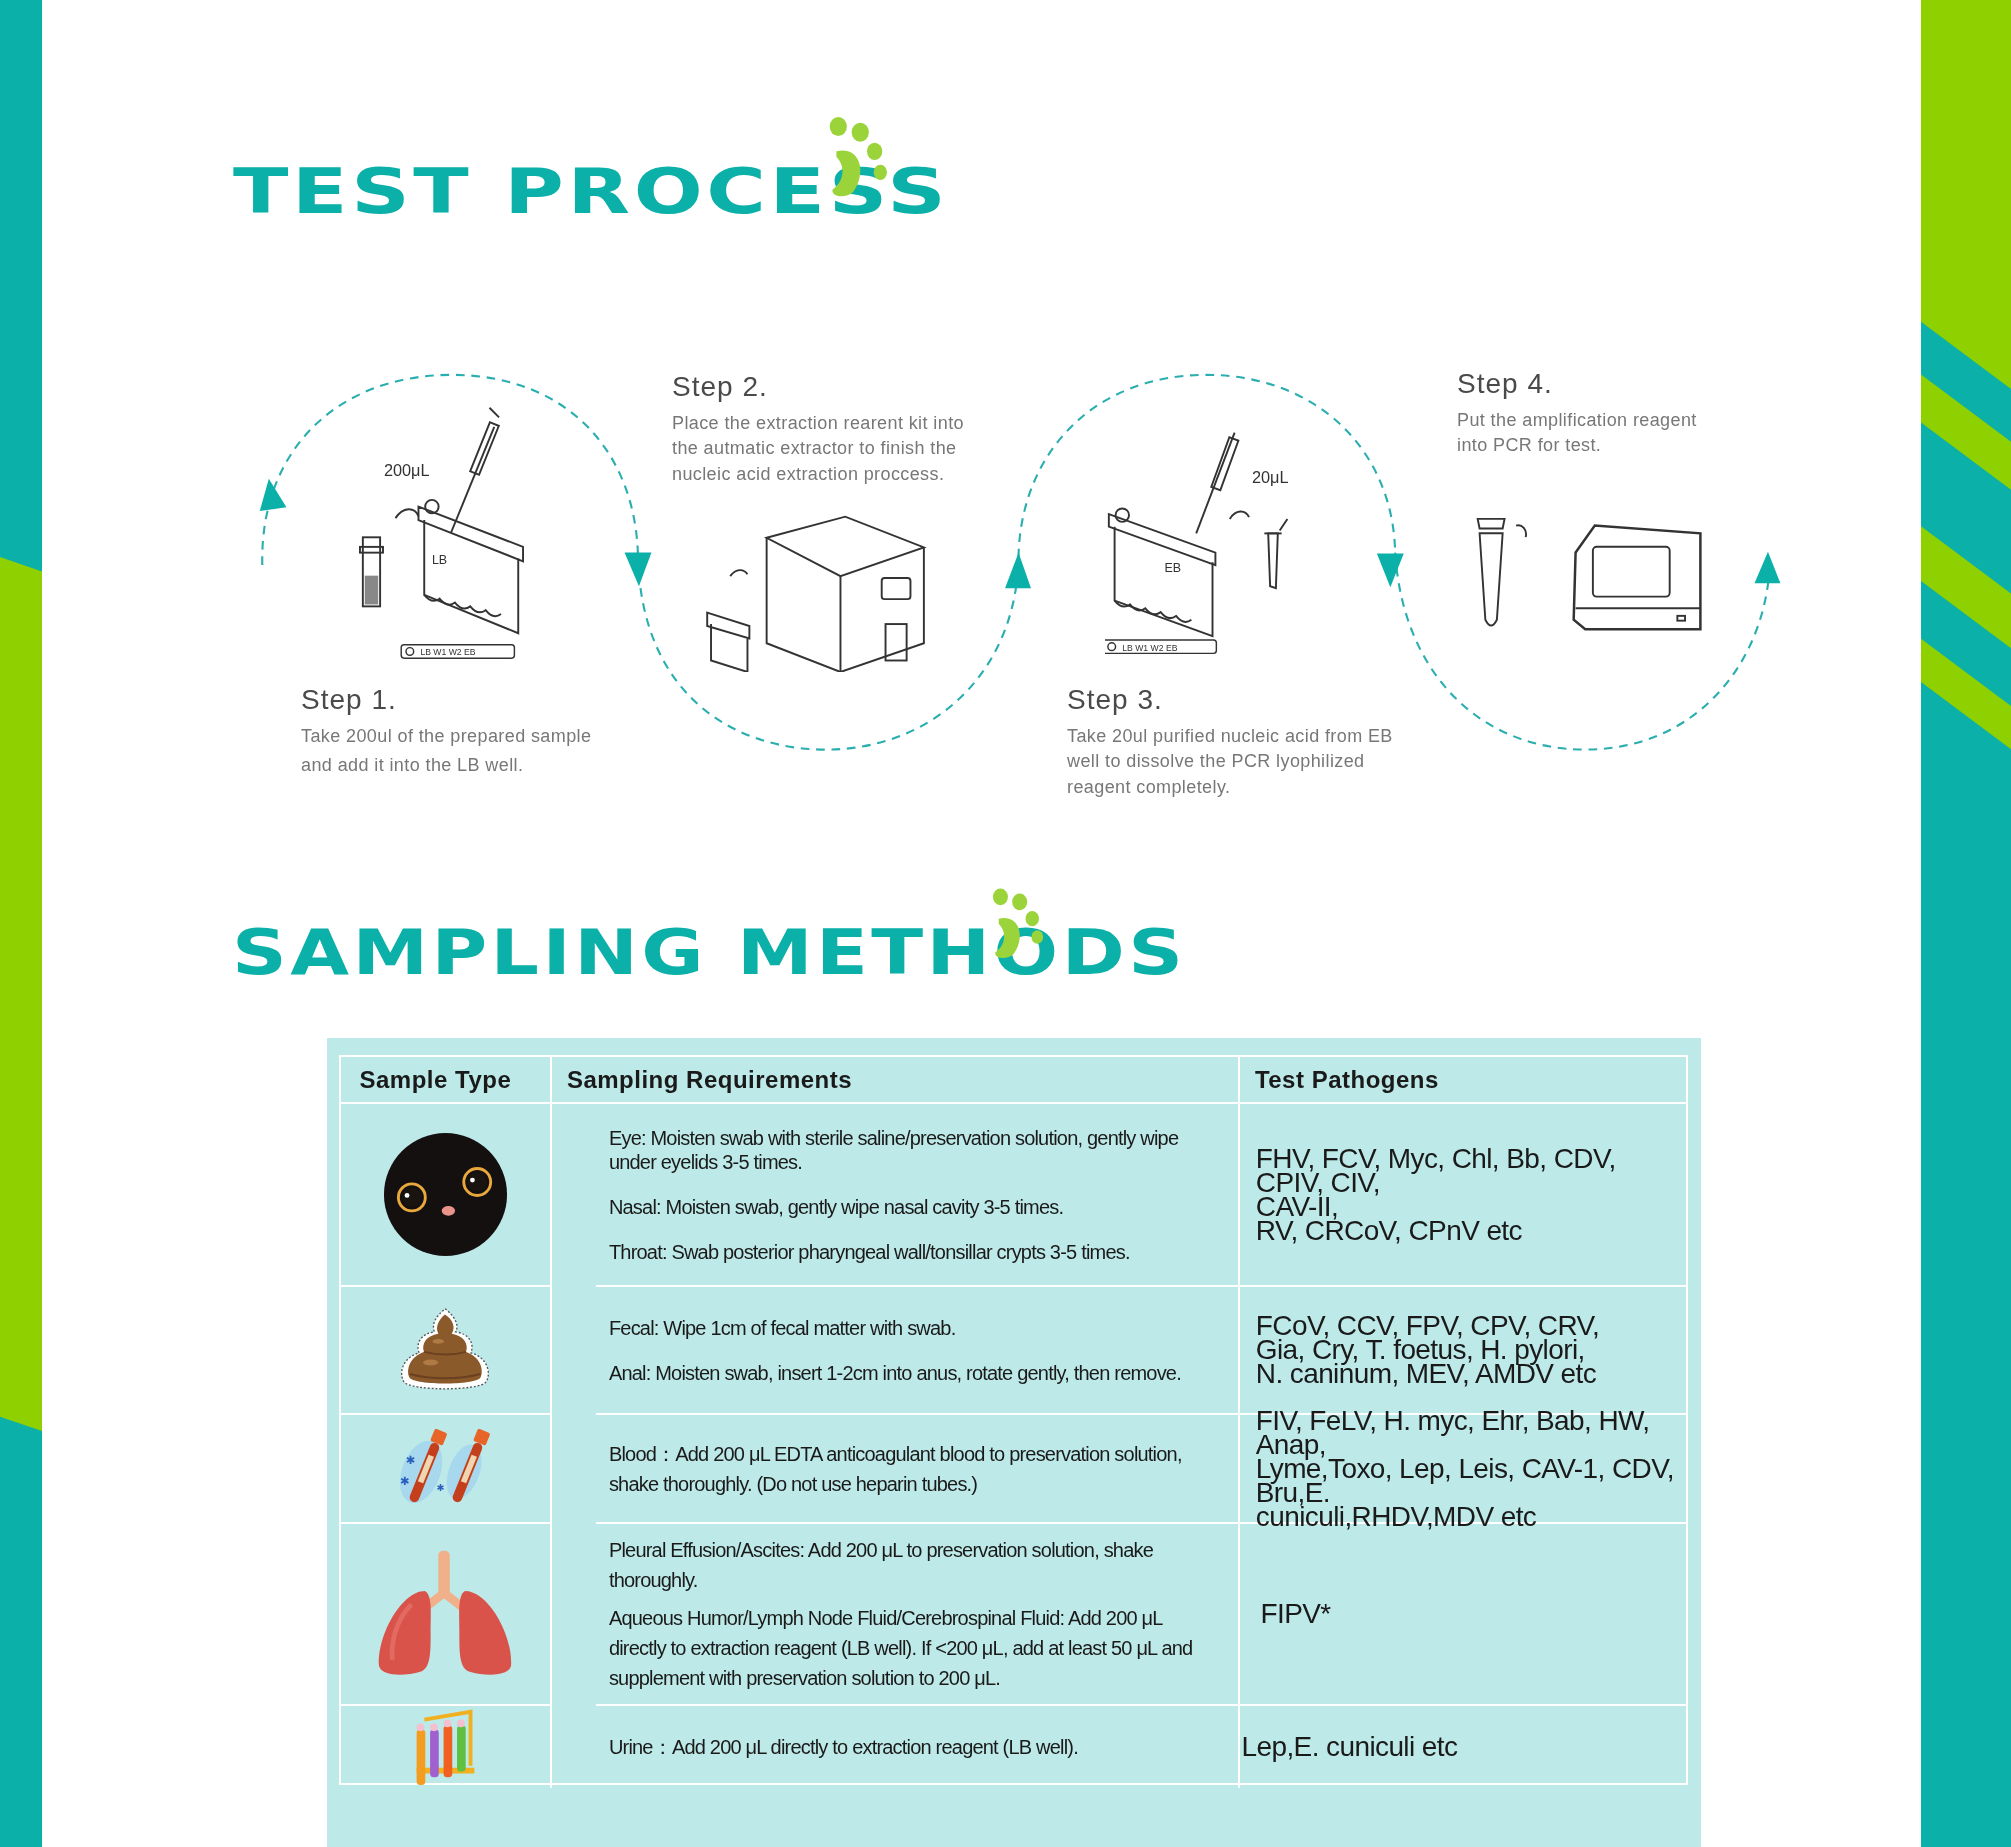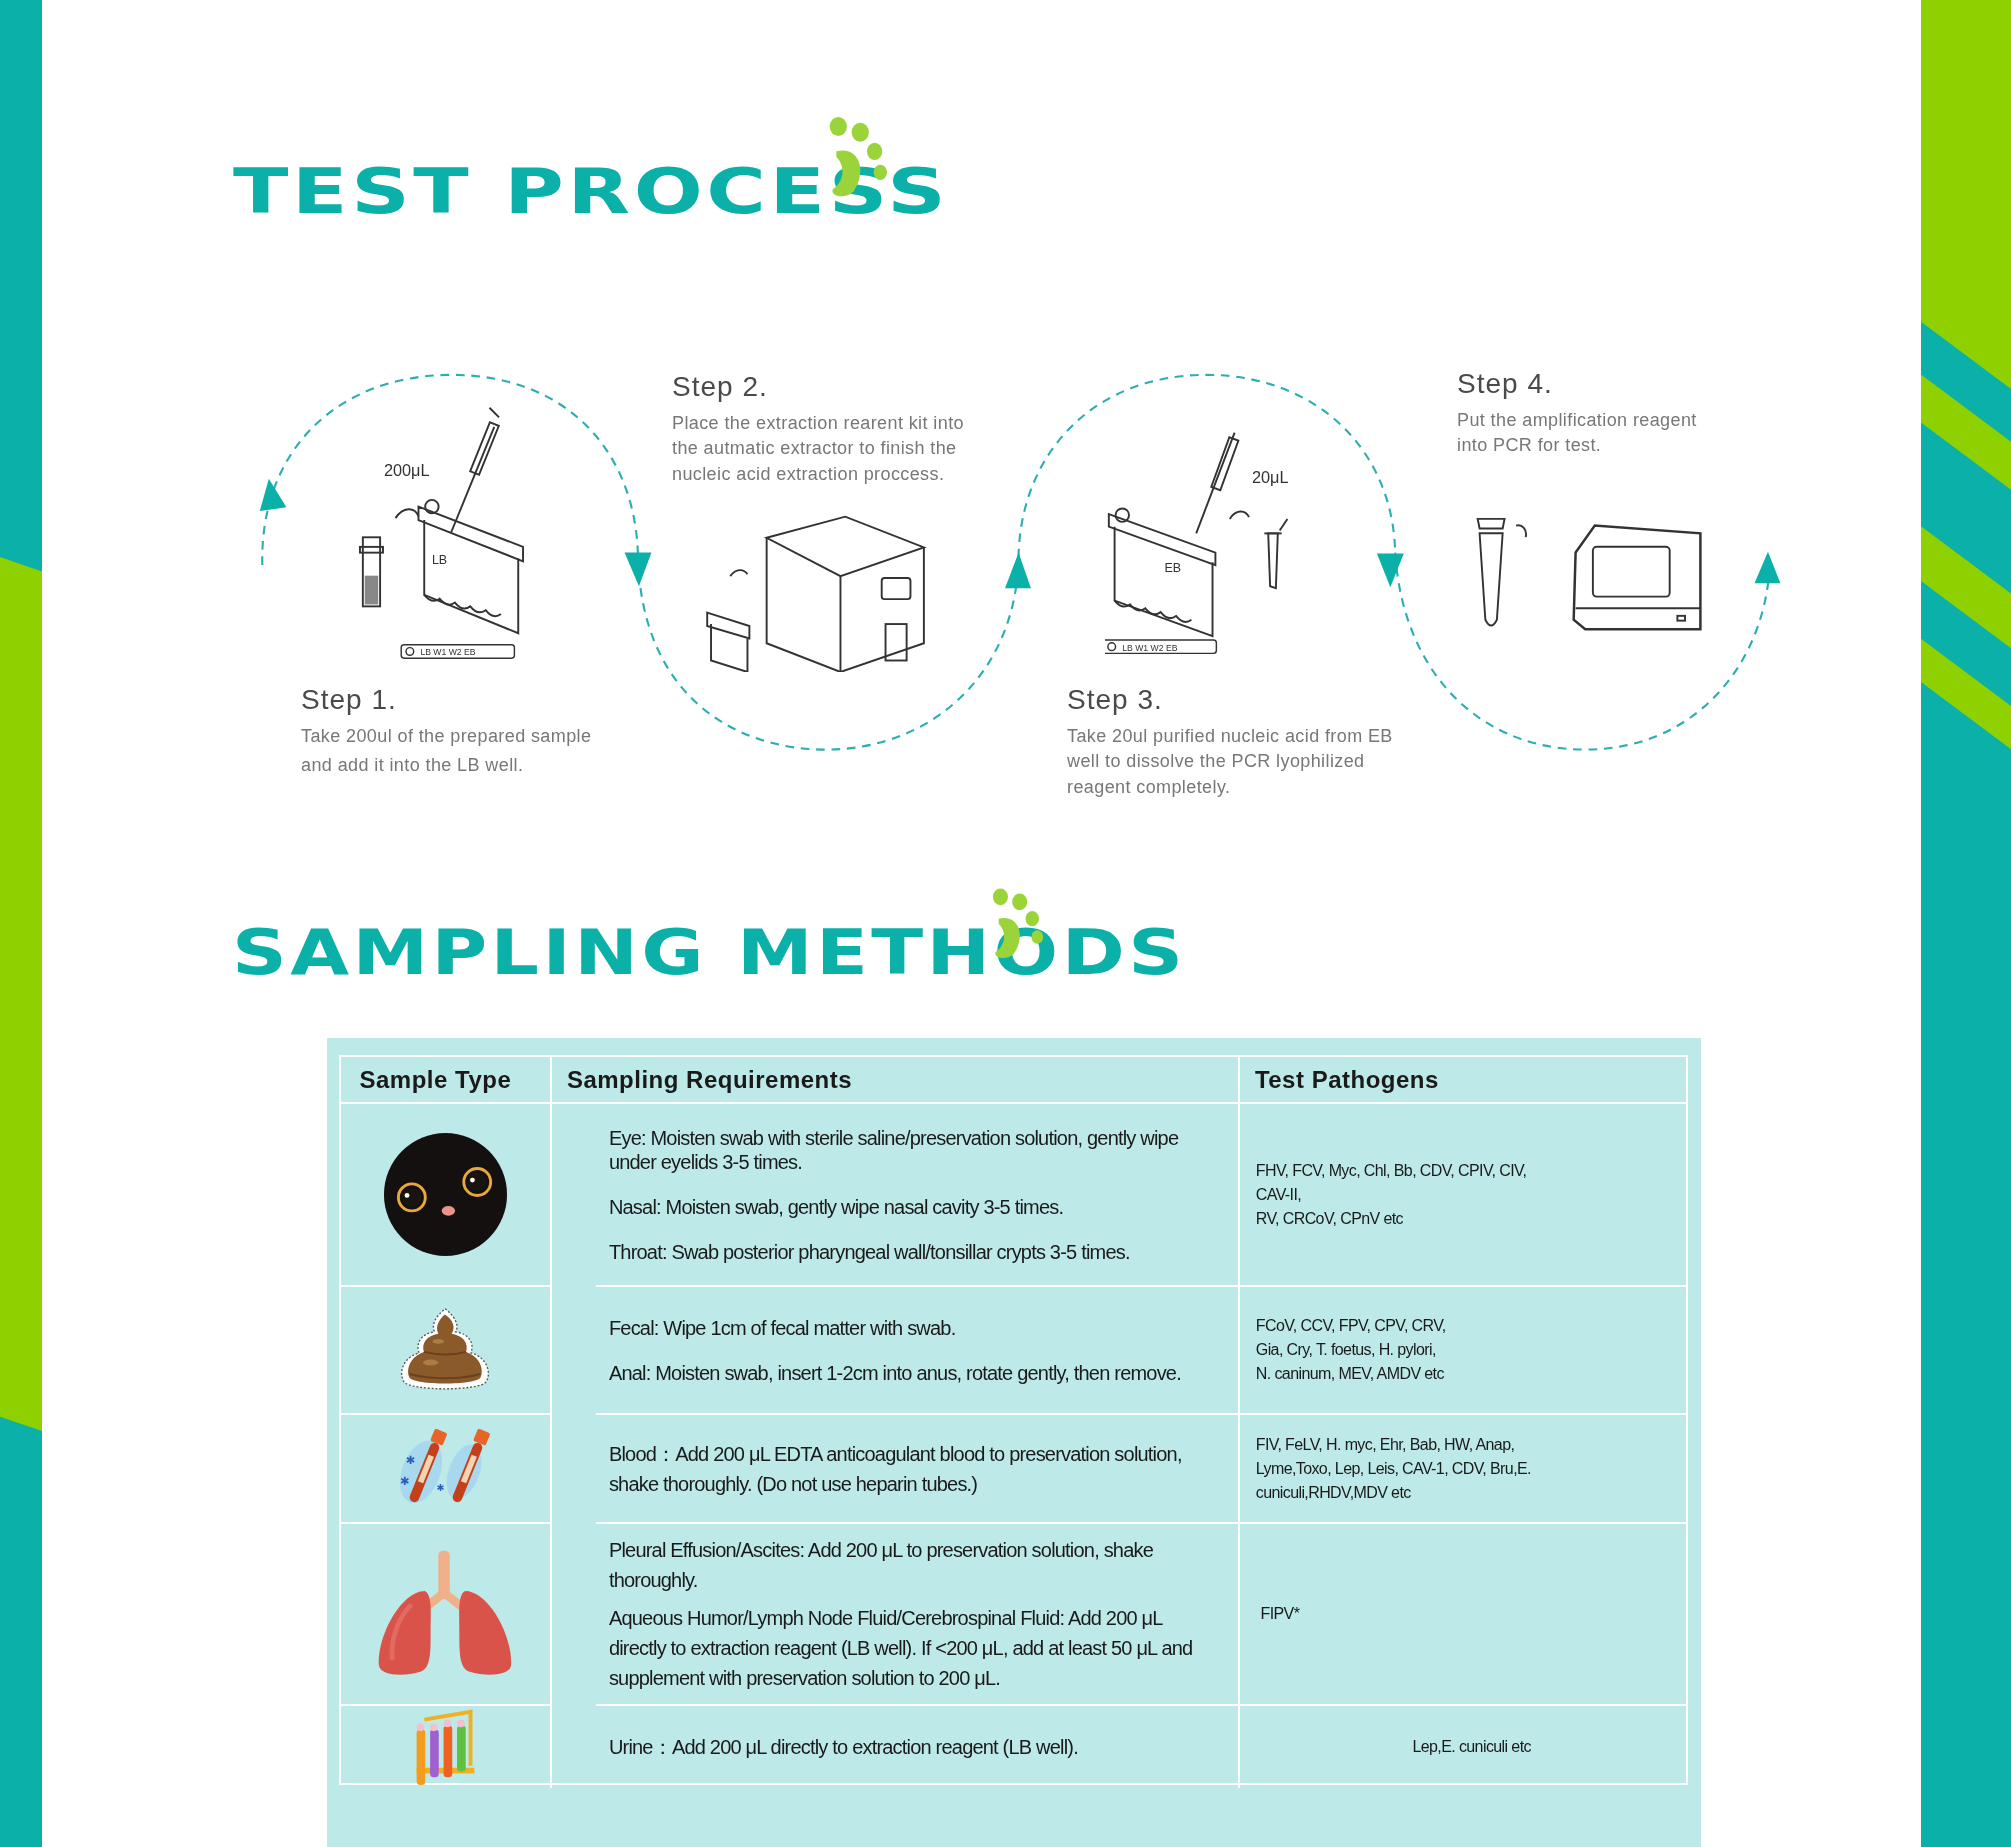--- a/index.html
+++ b/index.html
@@ -52,21 +52,21 @@
     padding-left: 15.4px;
   }
   .cell.last-col { border-right: none; }
   .cell.last-row { border-bottom: none; }
   .th { font-weight: bold; font-size: 24px; letter-spacing: 0.5px; }
   .th.first { padding-left: 19px; }
   .req { font-size: 20px; line-height: 24px; letter-spacing: -0.8px; padding-left: 13.4px; padding-right: 21px; margin-left: 44px; }
   .req .para { display: block; }
   .req .para + .para { margin-top: 21px; }
   .req.tight .para + .para { margin-top: 7.7px; }
-  .path { font-size: 16px; line-height: 24px; letter-spacing: -0.6px; padding-left: 16.3px; padding-right: 7.7px; }
+  .path { font-size: 28px; line-height: 24px; letter-spacing: -0.6px; padding-left: 16.3px; padding-right: 7.7px; }
   .icon-cell { align-items: center; padding-left: 0; }
 </style>
 </head>
 <body>
 
 <svg class="border-left" viewBox="0 0 44 1923" preserveAspectRatio="none">
   <rect x="0" y="0" width="44" height="1923" fill="#0bb0a8"></rect>
   <polygon points="0,580 44,595 44,1490 0,1475" fill="#8fd000"></polygon>
 </svg>
 
@@ -319,18 +319,18 @@
             <circle cx="14" cy="20" r="4"></circle>
             <circle cx="28" cy="20" r="4"></circle>
             <circle cx="42" cy="16" r="4"></circle>
             <circle cx="56" cy="16" r="4"></circle>
           </g>
       </svg>
     </div>
     <div class="cell req last-row">
       <span class="para">Urine：Add 200 μL directly to extraction reagent (LB well).</span>
     </div>
-    <div class="cell path last-col last-row" style="padding-left:26px;text-align:center;">
+    <div class="cell path last-col last-row" style="padding-left:2px;">
       <span>Lep,E. cuniculi etc</span>
     </div>
   </div>
 </div>
 
 
 </body></html>

